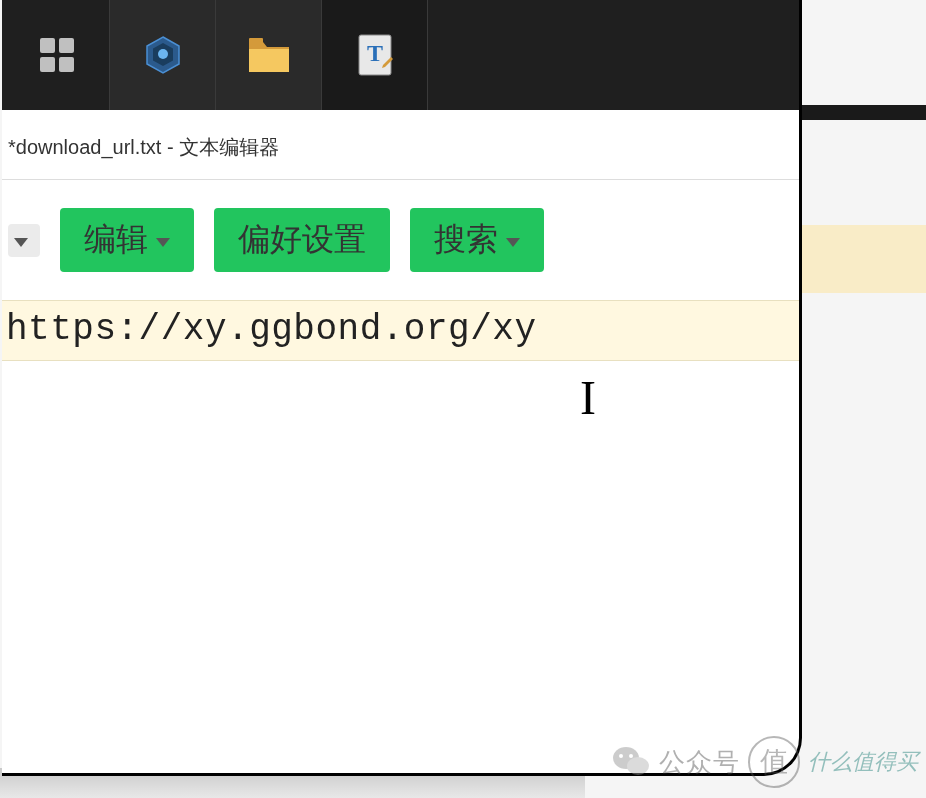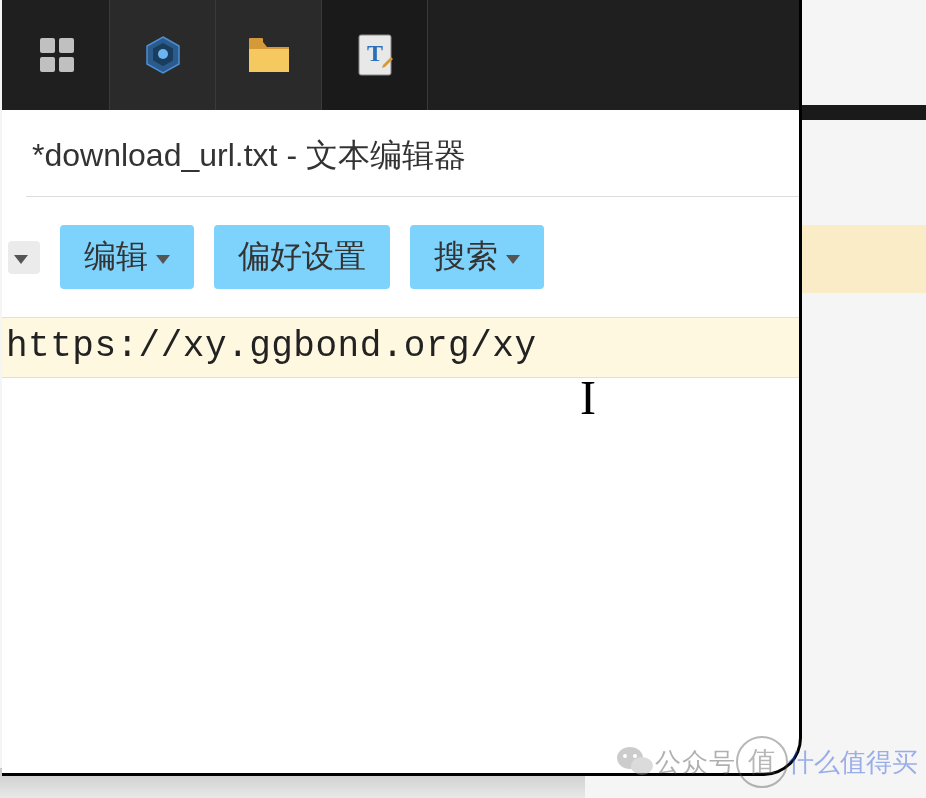--- a/index.html
+++ b/index.html
@@ -86,38 +86,37 @@
     .folder-icon {
       width: 44px;
       height: 38px;
     }
     .texteditor-icon {
       width: 40px;
       height: 44px;
     }
     .title-bar {
       padding: 24px 6px 18px;
-      font-size: 32px;
+      font-size: 20px;
       color: #333;
       border-bottom: 1px solid #ddd;
-      margin-left: 24px;
     }
     .title-bar .sep {
       white-space: pre;
     }
     .menu-bar {
       display: flex;
       align-items: center;
       gap: 20px;
       padding: 28px 6px;
       font-size: 32px;
       color: #333;
     }
     .menu-button {
-      background: #7dd3fc;
+      background: #22c55e;
       padding: 10px 24px;
       border-radius: 4px;
       display: flex;
       align-items: center;
       gap: 8px;
       cursor: pointer;
     }
     .menu-button.first {
       padding-left: 6px;
       padding-right: 12px;
@@ -149,21 +148,21 @@
       font-size: 48px;
       color: #000;
       user-select: none;
     }
     .watermark-area {
       position: absolute;
       bottom: 10px;
       right: 8px;
       display: flex;
       align-items: center;
-      gap: 0;
+      gap: 8px;
       opacity: 0.42;
     }
     .wm-wechat {
       width: 40px;
       height: 40px;
     }
     .wm-text1 {
       font-size: 26px;
       color: #444;
       letter-spacing: 1px;
@@ -173,22 +172,23 @@
       height: 52px;
       border: 2px solid #555;
       border-radius: 50%;
       display: flex;
       align-items: center;
       justify-content: center;
       font-size: 28px;
       color: #555;
     }
     .wm-text2 {
-      font-size: 26px;
-      color: #1d4ed8;
+      font-size: 22px;
+      color: #0f766e;
+      font-style: italic;
     }
     .bottom-shadow {
       position: absolute;
       left: 0;
       top: 768px;
       width: 585px;
       height: 30px;
       background: linear-gradient(#c9c9c9, #e8e8e8);
     }
   </style>

